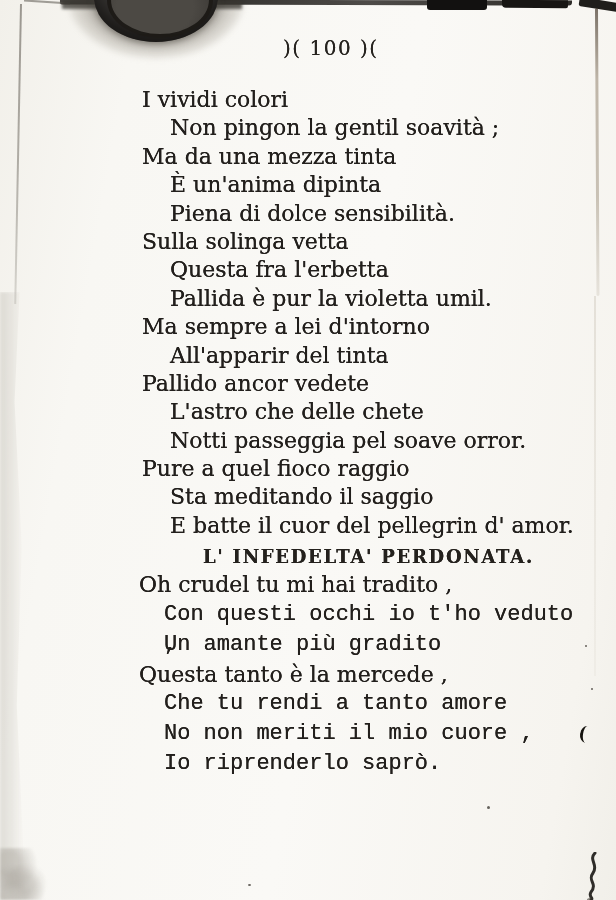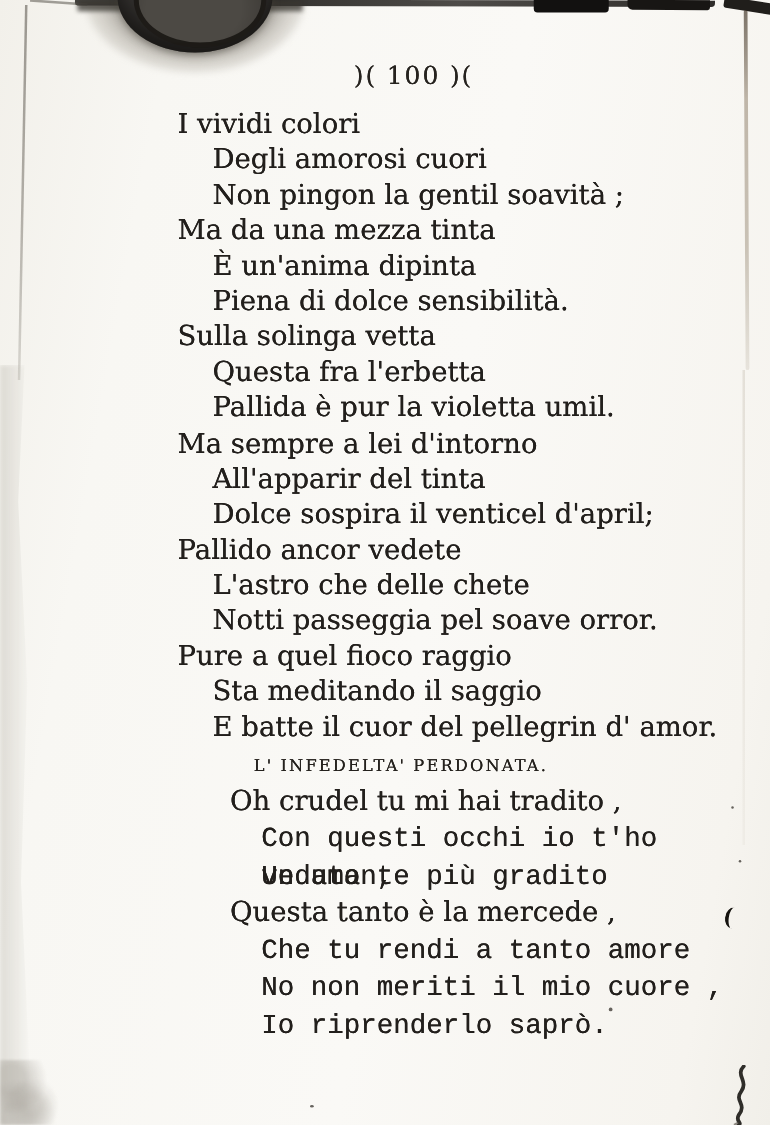--- a/index.html
+++ b/index.html
@@ -61,31 +61,31 @@
     border-radius:50%; border-left:3.5px solid #15130f; transform:rotate(8deg); }
   .squiggle-br { position:absolute; left:575px; top:852px; }
 
   .speck { position:absolute; border-radius:50%; background:rgba(40,35,30,.7); }
   .speck.s1 { left:487px; top:806px; width:3px; height:3px; }
   .speck.s2 { left:585px; top:645px; width:2px; height:2px; }
   .speck.s3 { left:591px; top:688px; width:2px; height:2px; }
   .speck.s4 { left:248px; top:884px; width:3px; height:2px; }
 
   
-  .page-number { position:absolute; left:283px; top:48px; font-size:20px;
+  .page-number { position:absolute; left:283px; top:36px; font-size:20px;
     letter-spacing:1.5px; color:#26231f; text-shadow:0 0 .3px currentColor; }
 
   .text-block { position:absolute; left:139px; top:86px; width:440px;
     font-size:22px; color:#221f1c; text-shadow:0 0 .35px currentColor; }
   .stanza-a .poem-line { height:28.4px; line-height:28.4px; margin-left:3px; }
   .stanza-a .poem-line.indent { padding-left:28px; }
-  .stanza-b .poem-line { height:29.8px; line-height:29.8px;margin-left:45px; }
+  .stanza-b .poem-line { height:29.8px; line-height:29.8px; }
   .stanza-b .poem-line.indent { padding-left:25px;font-family:Liberation Mono, monospace; }
   .poem-heading { height:30px; line-height:33px; padding-left:64px;
-    font-size:13px; font-weight:normal; letter-spacing:1.7px; color:#24211d; }
+    font-size:18px; font-weight:bold; letter-spacing:1.7px; color:#24211d; }
 </style>
 </head>
 <body>
 
 <div class="page">
 
   <div class="blob-halo"></div>
   <div class="top-band-main"></div>
   <div class="top-band-thick1"></div>
   <div class="top-band-thick2"></div>
@@ -108,31 +108,29 @@
   </svg>
   <div class="speck s1"></div>
   <div class="speck s2"></div>
   <div class="speck s3"></div>
   <div class="speck s4"></div>
 
   <div class="page-number">)( 100 )(</div>
   <div class="text-block">
       <div class="stanza stanza-a">
         <div class="poem-line">I vividi colori</div>
-        <div class="poem-line indent">Degli amorosi cuori</div>
         <div class="poem-line indent">Non pingon la gentil soavità ;</div>
         <div class="poem-line">Ma da una mezza tinta</div>
         <div class="poem-line indent">È un'anima dipinta</div>
         <div class="poem-line indent">Piena di dolce sensibilità.</div>
         <div class="poem-line">Sulla solinga vetta</div>
         <div class="poem-line indent">Questa fra l'erbetta</div>
         <div class="poem-line indent">Pallida è pur la violetta umil.</div>
         <div class="poem-line">Ma sempre a lei d'intorno</div>
         <div class="poem-line indent">All'apparir del tinta</div>
-        <div class="poem-line indent">Dolce sospira il venticel d'april;</div>
         <div class="poem-line">Pallido ancor vedete</div>
         <div class="poem-line indent">L'astro che delle chete</div>
         <div class="poem-line indent">Notti passeggia pel soave orror.</div>
         <div class="poem-line">Pure a quel fioco raggio</div>
         <div class="poem-line indent">Sta meditando il saggio</div>
         <div class="poem-line indent">E batte il cuor del pellegrin d' amor.</div>
       </div>
       <div class="poem-heading">L' INFEDELTA' PERDONATA.</div>
       <div class="stanza stanza-b">
         <div class="poem-line">Oh crudel tu mi hai tradito ,</div>

